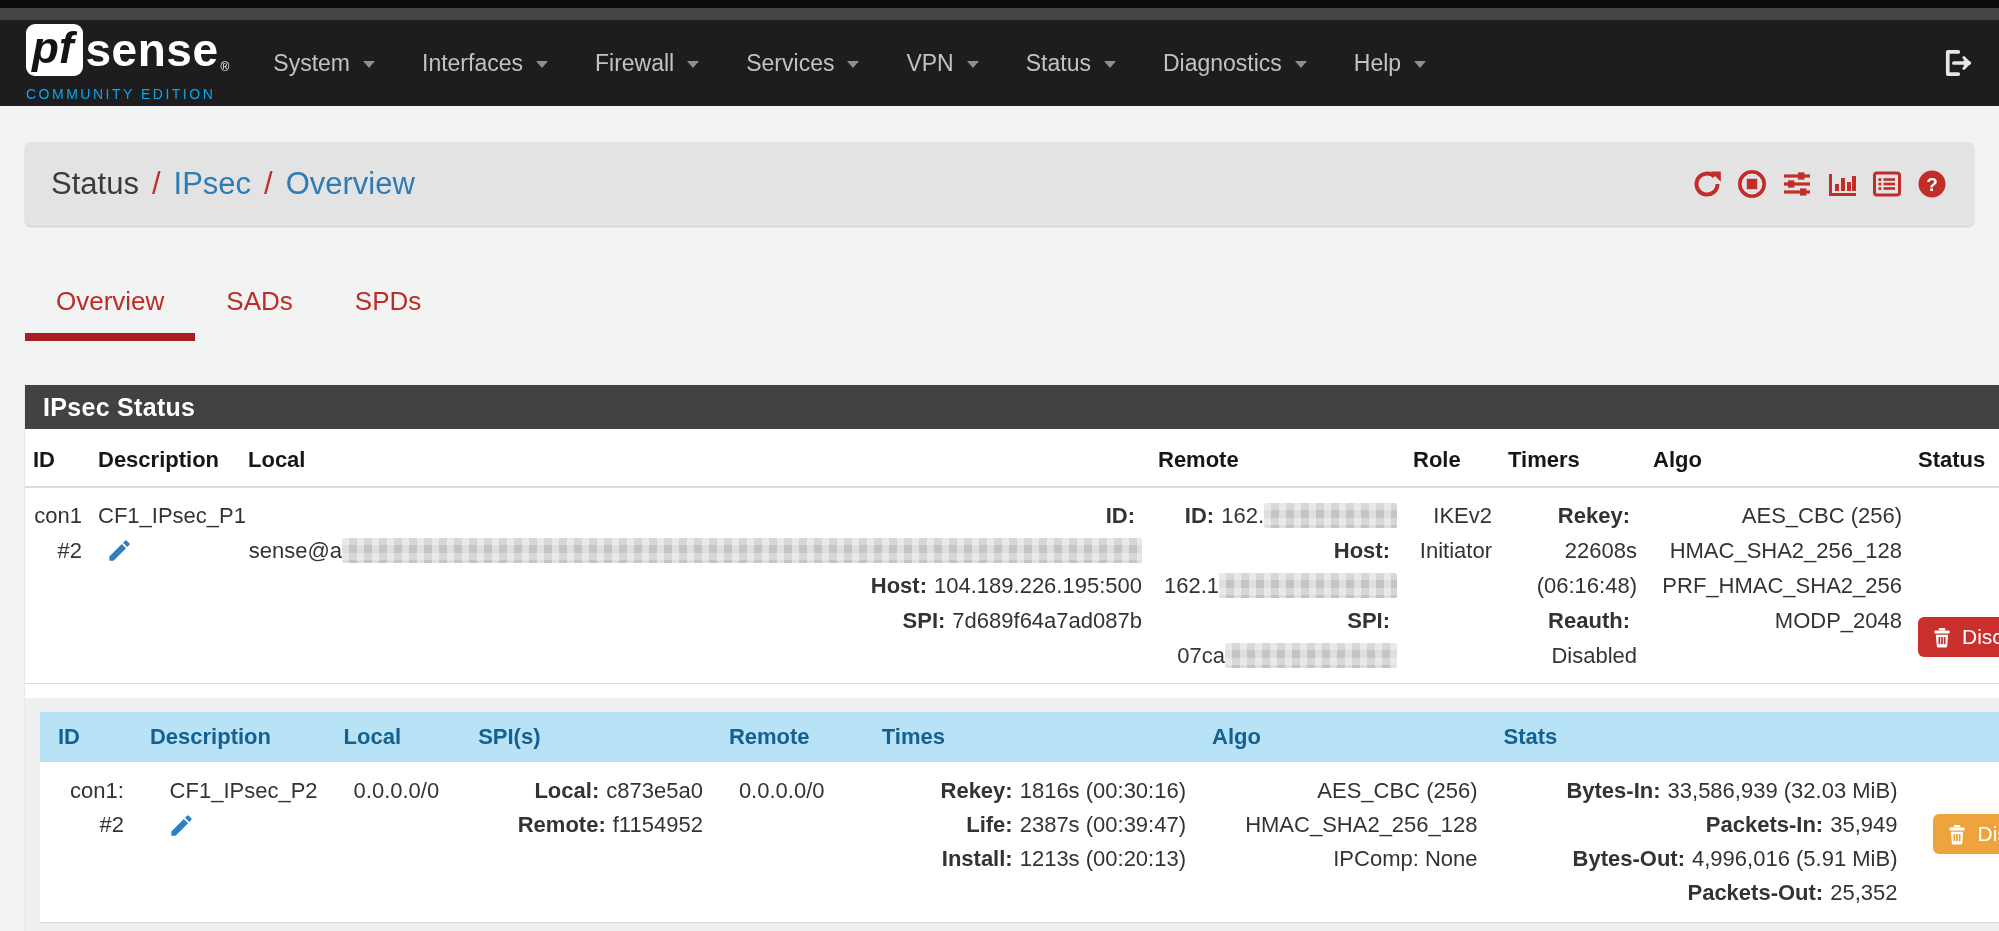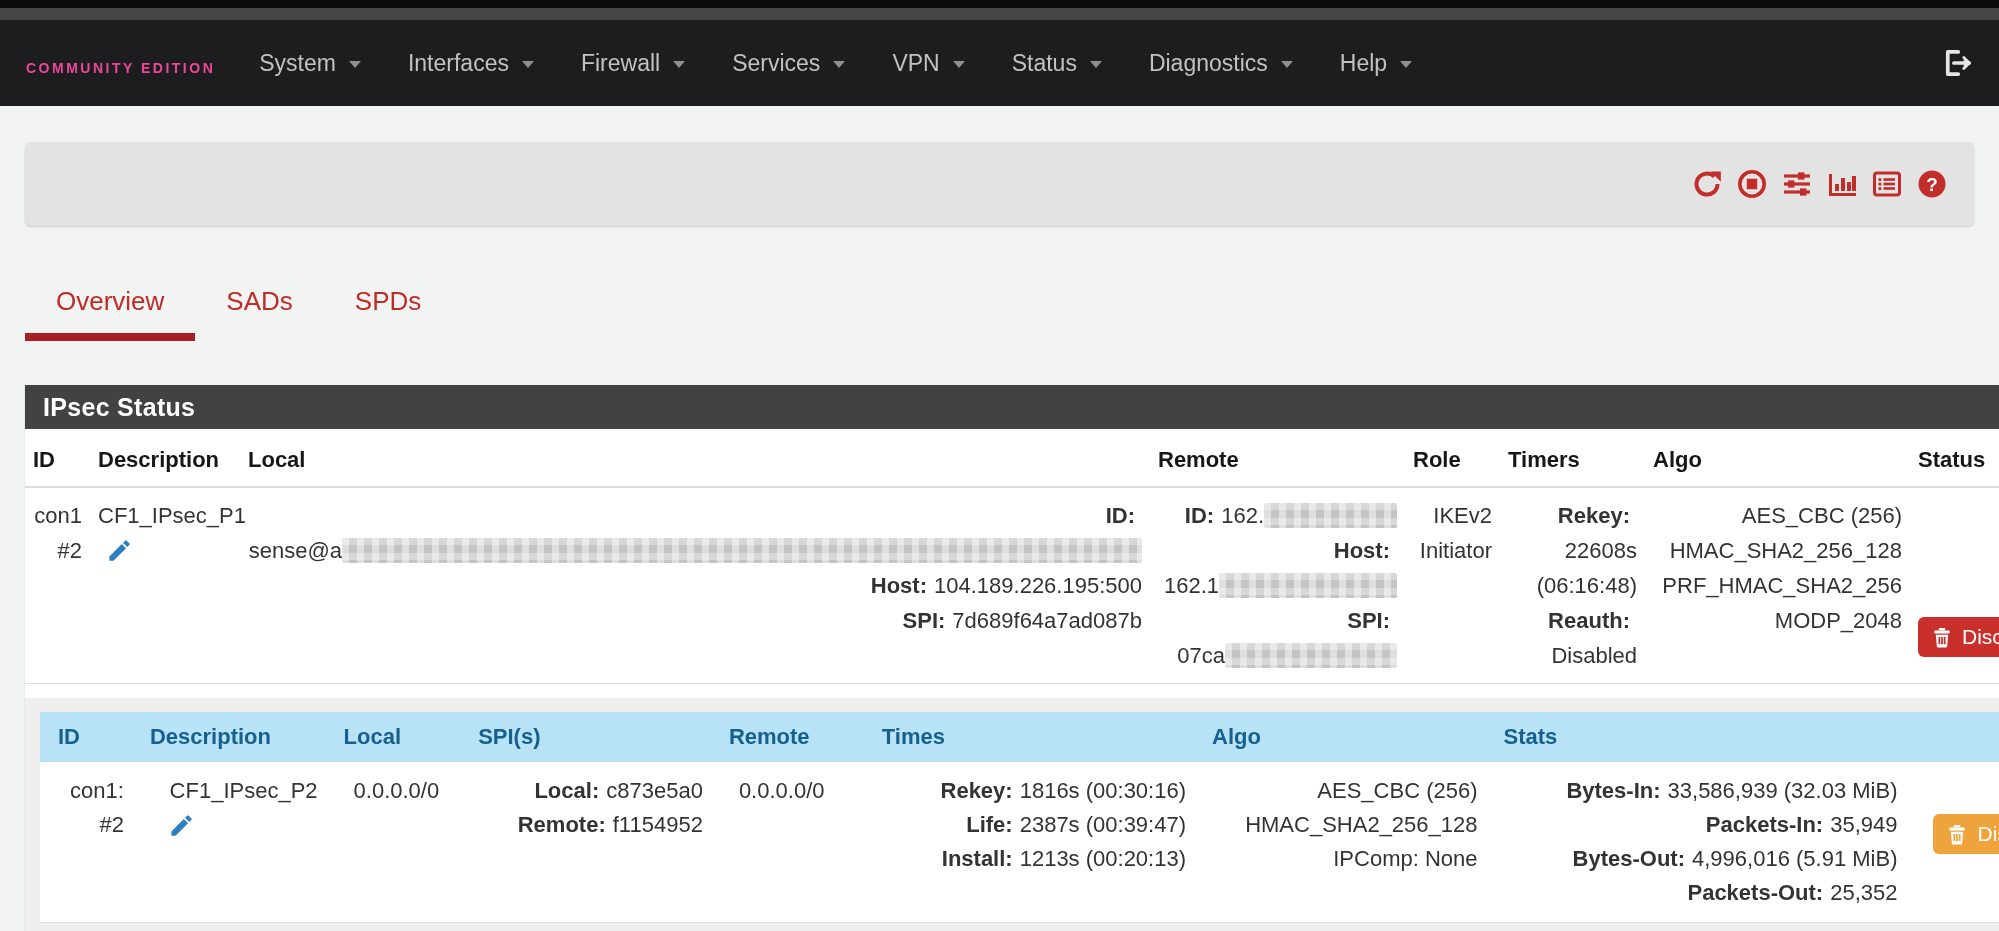--- a/index.html
+++ b/index.html
@@ -12,21 +12,21 @@
   }
   
   .strip1 { height:8px; background:#0c0c0c; }
   .strip2 { height:12px; background:#454545; }
   .navbar { height:86px; background:#1d1d1f; display:flex; align-items:center; padding:0 26px; }
   .brand { display:flex; flex-direction:column; margin-right:44px; cursor:pointer; }
   .brand-top { display:flex; align-items:center; }
   .pf-box { background:#fff; border-radius:9px; padding:0 9px 4px 6px; font-style:italic; font-weight:bold; font-size:44px; color:#141414; line-height:1.1; }
   .sense { color:#fff; font-weight:bold; font-size:46px; letter-spacing:.5px; margin-left:3px; line-height:1; }
   .reg { color:#fff; font-size:12px; align-self:flex-end; margin:0 0 2px 2px; }
-  .edition { color:#ec4899; font-size:14px; font-weight:bold; letter-spacing:2.5px; margin-top:10px; }
+  .edition { color:#0ea5e9; font-size:14px; font-weight:normal; letter-spacing:2.5px; margin-top:10px; }
   .nav-items { display:flex; align-items:center; }
   .nav-item { display:flex; align-items:center; gap:13px; color:#c2c2c2; font-size:23px; margin-right:47px; cursor:pointer; }
   .caret { width:0; height:0; border-left:6px solid transparent; border-right:6px solid transparent; border-top:7px solid #8f8f8f; margin-top:3px; }
   .signout { margin-left:auto; cursor:pointer; display:flex; align-items:center; }
   
   .crumbbar { margin:36px 25px 0 25px; height:84px; background:#e3e3e3; border-radius:6px;
     display:flex; align-items:center; padding:0 26px; box-shadow:0 1px 2px rgba(0,0,0,.18); }
   .crumb { font-size:31px; }
   .crumb-static { color:#3b3b3b; }
   .crumb-sep { color:#c12e2a; margin:0 13px; }
@@ -69,20 +69,25 @@
   .child-table td { text-align:left; vertical-align:top; padding:12px 18px; font-size:22px; line-height:34px; border-bottom:1px solid #ddd; }
   .pad-first { padding-left:18px !important; }
 </style>
 </head>
 <body>
 
 <div class="strip1"></div>
 <div class="strip2"></div>
 <div class="navbar">
   <div class="brand">
+    <div class="brand-top">
+      <span class="pf-box">pf</span>
+      <span class="sense">sense</span>
+      <span class="reg">®</span>
+    </div>
     <span class="edition">COMMUNITY EDITION</span>
   </div>
   <div class="nav-items">
     <div class="nav-item">
       <span>System</span>
       <span class="caret"></span>
     </div>
     <div class="nav-item">
       <span>Interfaces</span>
       <span class="caret"></span>
@@ -115,20 +120,23 @@
   <div class="signout">
     <svg viewBox="0 0 26 26" width="32" height="32" fill="none" stroke="#e6e6e6" stroke-width="3" stroke-linecap="round" stroke-linejoin="round">
       <path d="M14 4H5.5v18H14"></path>
       <path d="M10.5 13H23"></path>
       <path d="M18.5 8.5 23 13l-4.5 4.5" fill="#e6e6e6" stroke-width="2.2"></path>
     </svg>
   </div>
 </div>
 
 <div class="crumbbar">
+  <div class="crumb">
+    <span class="crumb-static">Status</span><span class="crumb-sep">/</span><span class="crumb-link">IPsec</span><span class="crumb-sep">/</span><span class="crumb-link">Overview</span>
+  </div>
   <div class="crumb-actions">
     <span class="act-icon">
       <svg viewBox="0 0 32 32" width="32" height="32">
         <path d="M26.5 16a10.5 10.5 0 1 1-3.1-7.4" fill="none" stroke="#c12e2a" stroke-width="4"></path>
         <polygon points="19.5,3.5 29.8,3.5 29.8,13.8" fill="#c12e2a"></polygon>
       </svg>
     </span>
     <span class="act-icon">
       <svg viewBox="0 0 32 32" width="32" height="32">
         <circle cx="16" cy="16" r="12.2" fill="none" stroke="#c12e2a" stroke-width="3.6"></circle>

